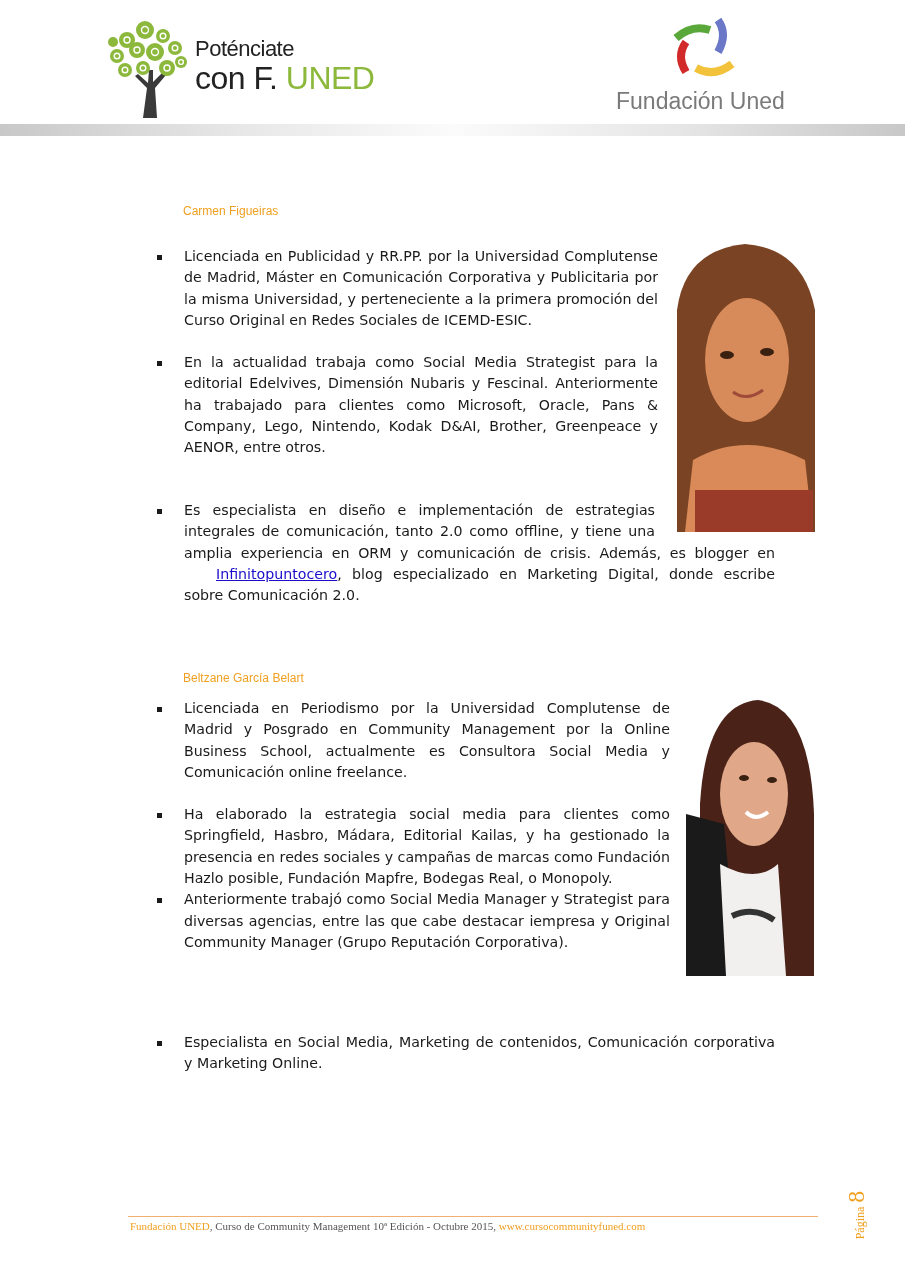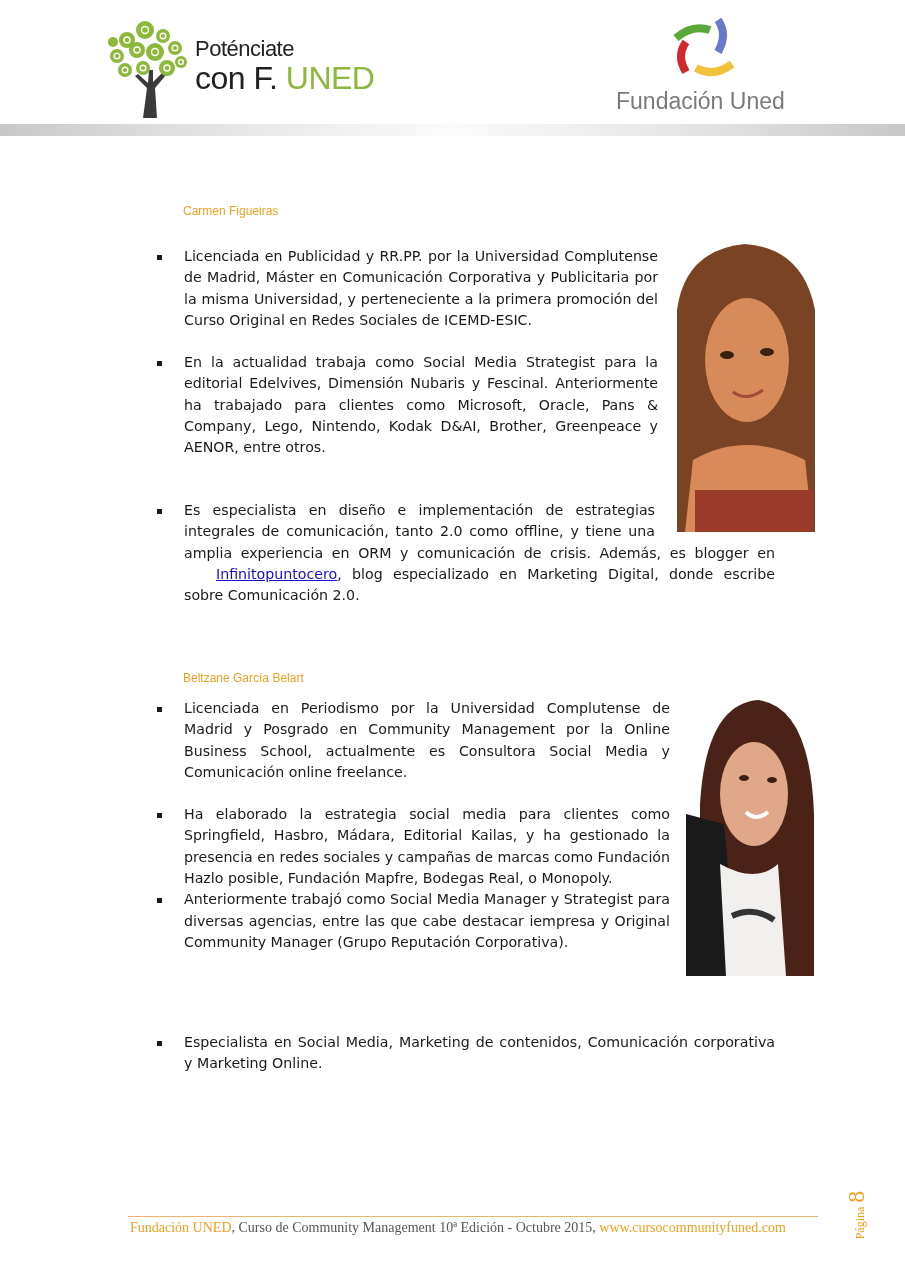--- a/index.html
+++ b/index.html
@@ -27,21 +27,21 @@
   .bullets { position: absolute; left: 155px; list-style: none; }
   .bullet { position: relative; padding-left: 29px; font-size: 14.2px; line-height: 21.3px; text-align: justify; color: #1a1a1a; }
   .bullet .sq { position: absolute; left: 2px; top: 9px; width: 5px; height: 5px; background: #1a1a1a; }
   .gap { height: 21px; }
   .link { color: #1a0dcc; text-decoration: underline; margin-left: 32px; }
 
   .photo { position: absolute; overflow: hidden; }
 
   
   .footer-line { position: absolute; left: 128px; top: 1216px; width: 690px; height: 1px; background: #f0b070; }
-  .footer-text { position: absolute; left: 130px; top: 1220px; font-family: "Liberation Serif", serif; font-size: 14px; color: #555; white-space: nowrap; }
+  .footer-text { position: absolute; left: 130px; top: 1220px; font-family: "Liberation Serif", serif; font-size: 11px; color: #555; white-space: nowrap; }
   .footer-accent { color: #f0a020; }
   .page-num { position: absolute; left: 836px; top: 1185px; width: 40px; height: 60px; }
   .page-num-inner { position: absolute; left: 50%; top: 50%; transform: translate(-50%, -50%) rotate(-90deg); white-space: nowrap; color: #f0a020; font-family: "Liberation Serif", serif; }
   .page-label { font-size: 12px; }
   .page-digit { font-size: 24px; margin-left: 4px; }
 </style>
 </head>
 <body>
 
 <div class="header">

